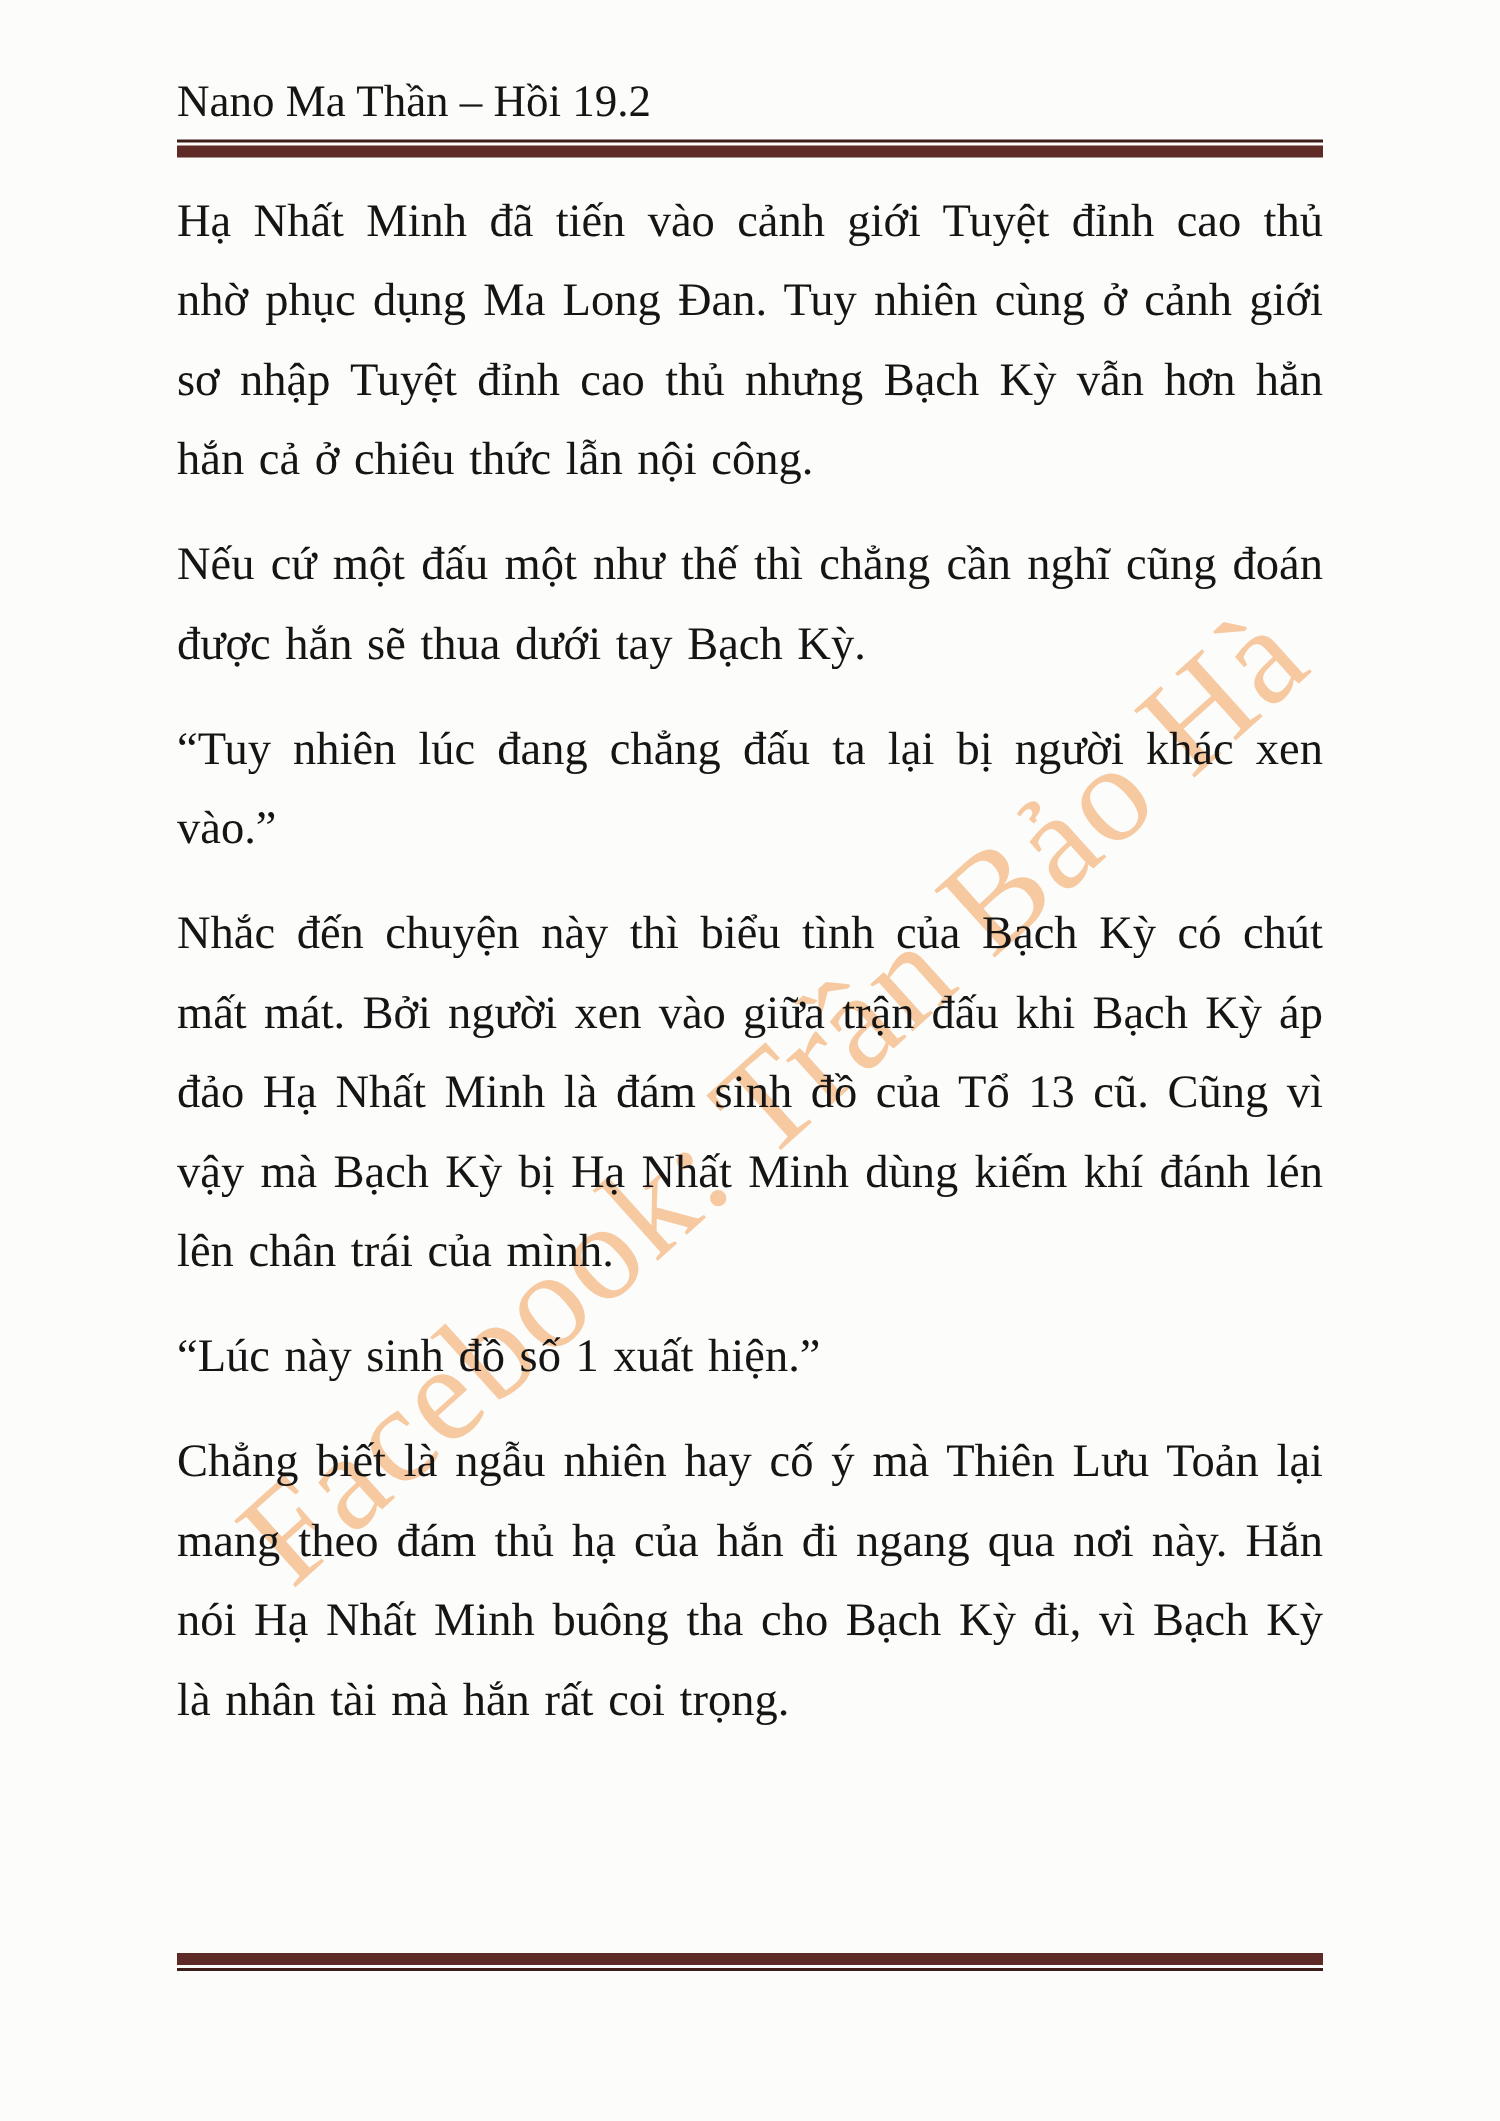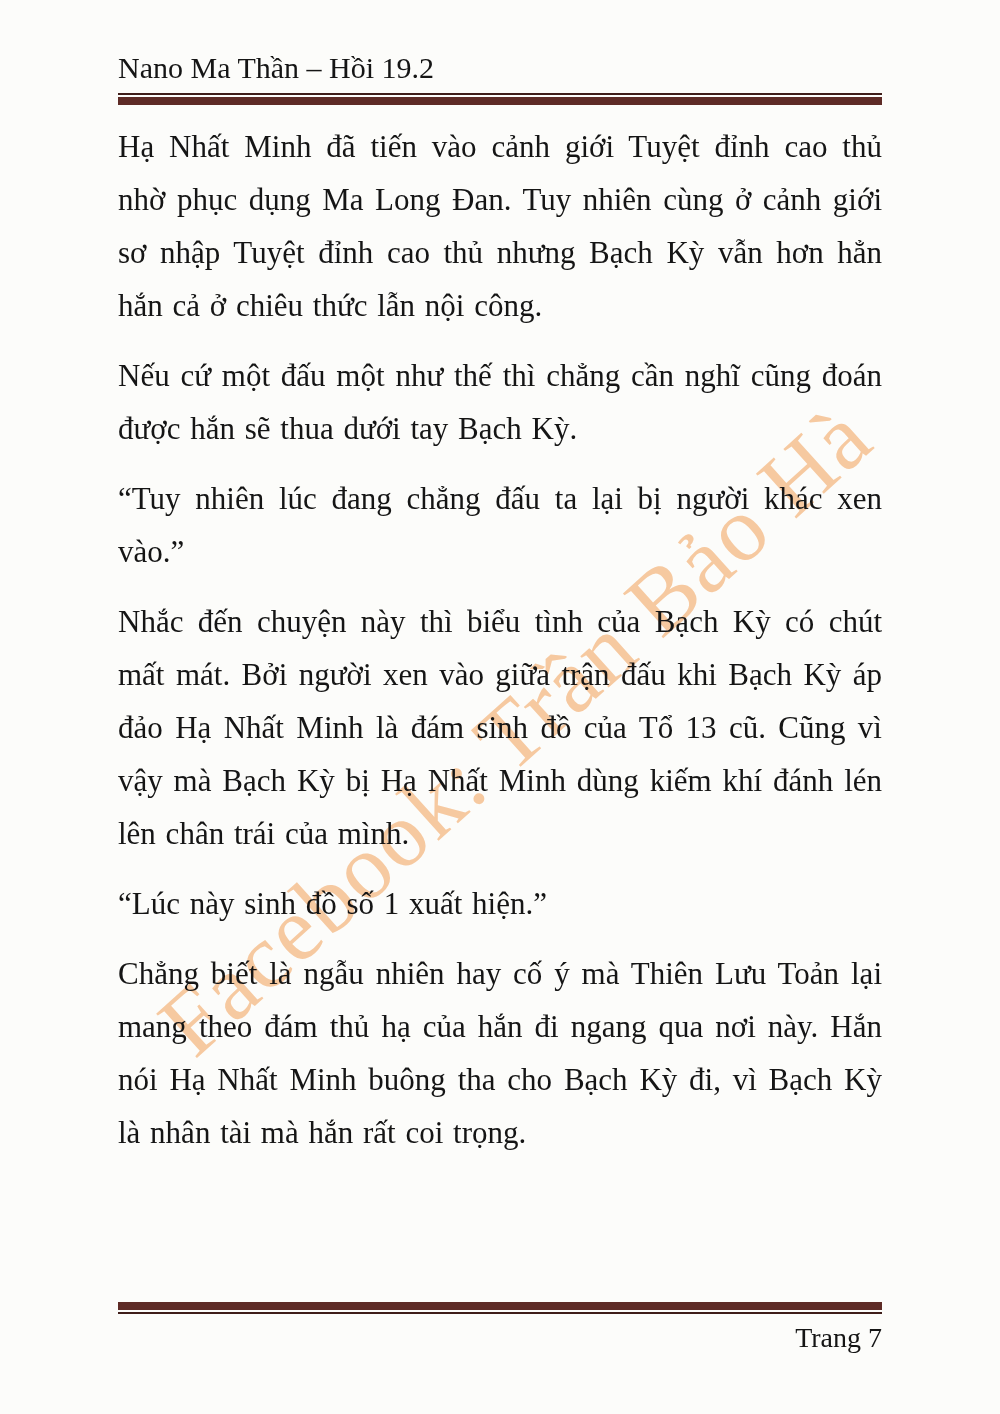--- a/index.html
+++ b/index.html
@@ -105,16 +105,15 @@
       <p class="para">Nhắc đến chuyện này thì biểu tình của Bạch Kỳ có chút mất mát. Bởi người xen vào giữa trận đấu khi Bạch Kỳ áp đảo Hạ Nhất Minh là đám sinh đồ của Tổ 13 cũ. Cũng vì vậy mà Bạch Kỳ bị Hạ Nhất Minh dùng kiếm khí đánh lén lên chân trái của mình.</p>
       <p class="para">“Lúc này sinh đồ số 1 xuất hiện.”</p>
       <p class="para">Chẳng biết là ngẫu nhiên hay cố ý mà Thiên Lưu Toản lại mang theo đám thủ hạ của hắn đi ngang qua nơi này. Hắn nói Hạ Nhất Minh buông tha cho Bạch Kỳ đi, vì Bạch Kỳ là nhân tài mà hắn rất coi trọng.</p>
     </main>
 
   <footer>
     <div class="rule rule-footer">
       <div class="thick" style="background: rgb(94, 43, 38);"></div>
       <div class="thin" style="background: rgb(63, 29, 25);"></div>
     </div>
-    <div class="page-number">Trang 7</div>
   </footer>
 
 </div>
 
 </body></html>

